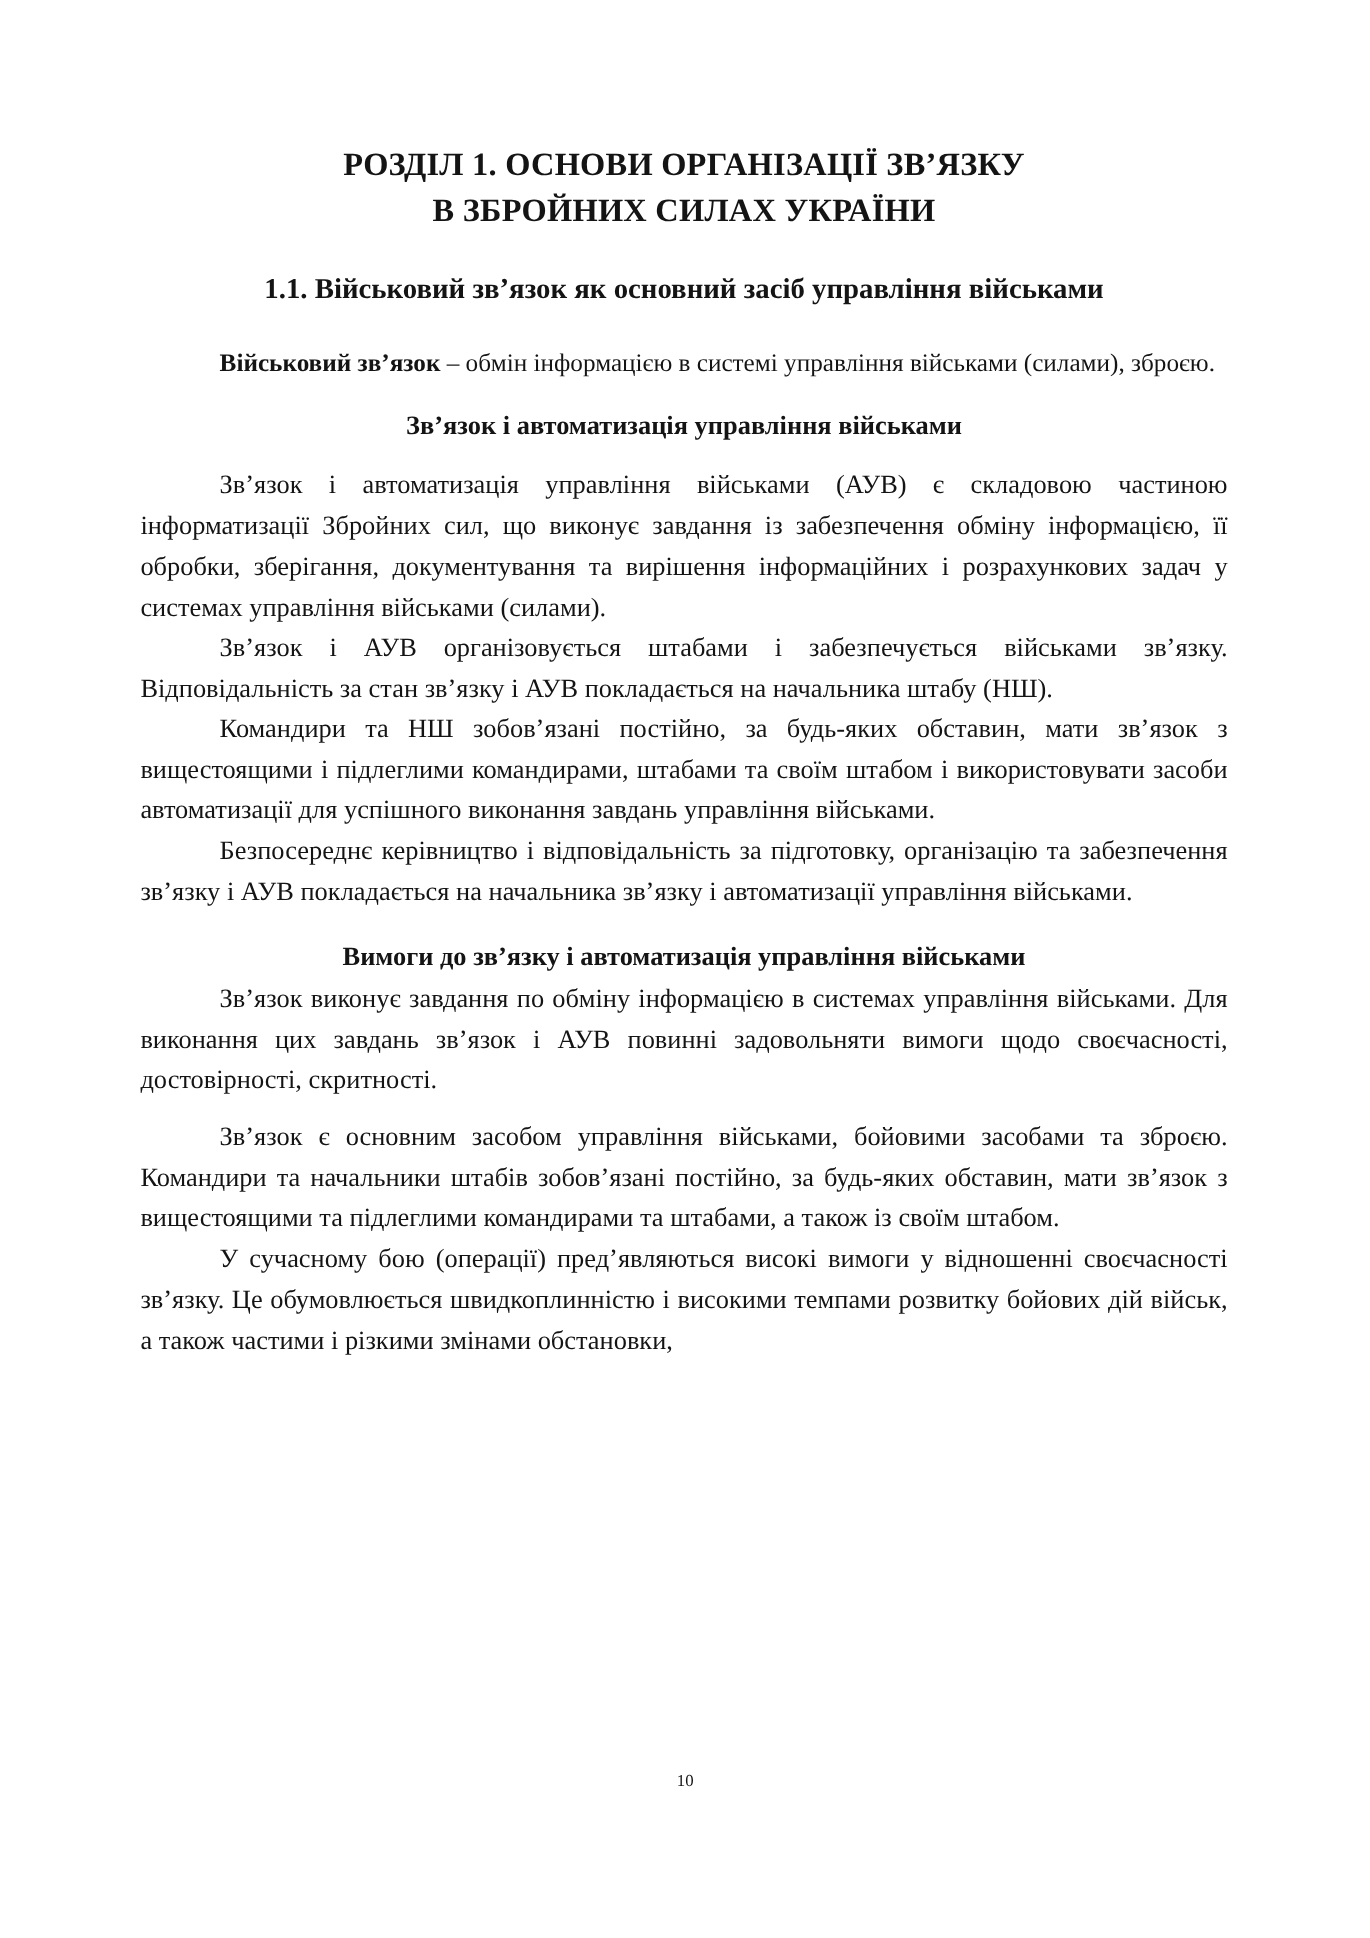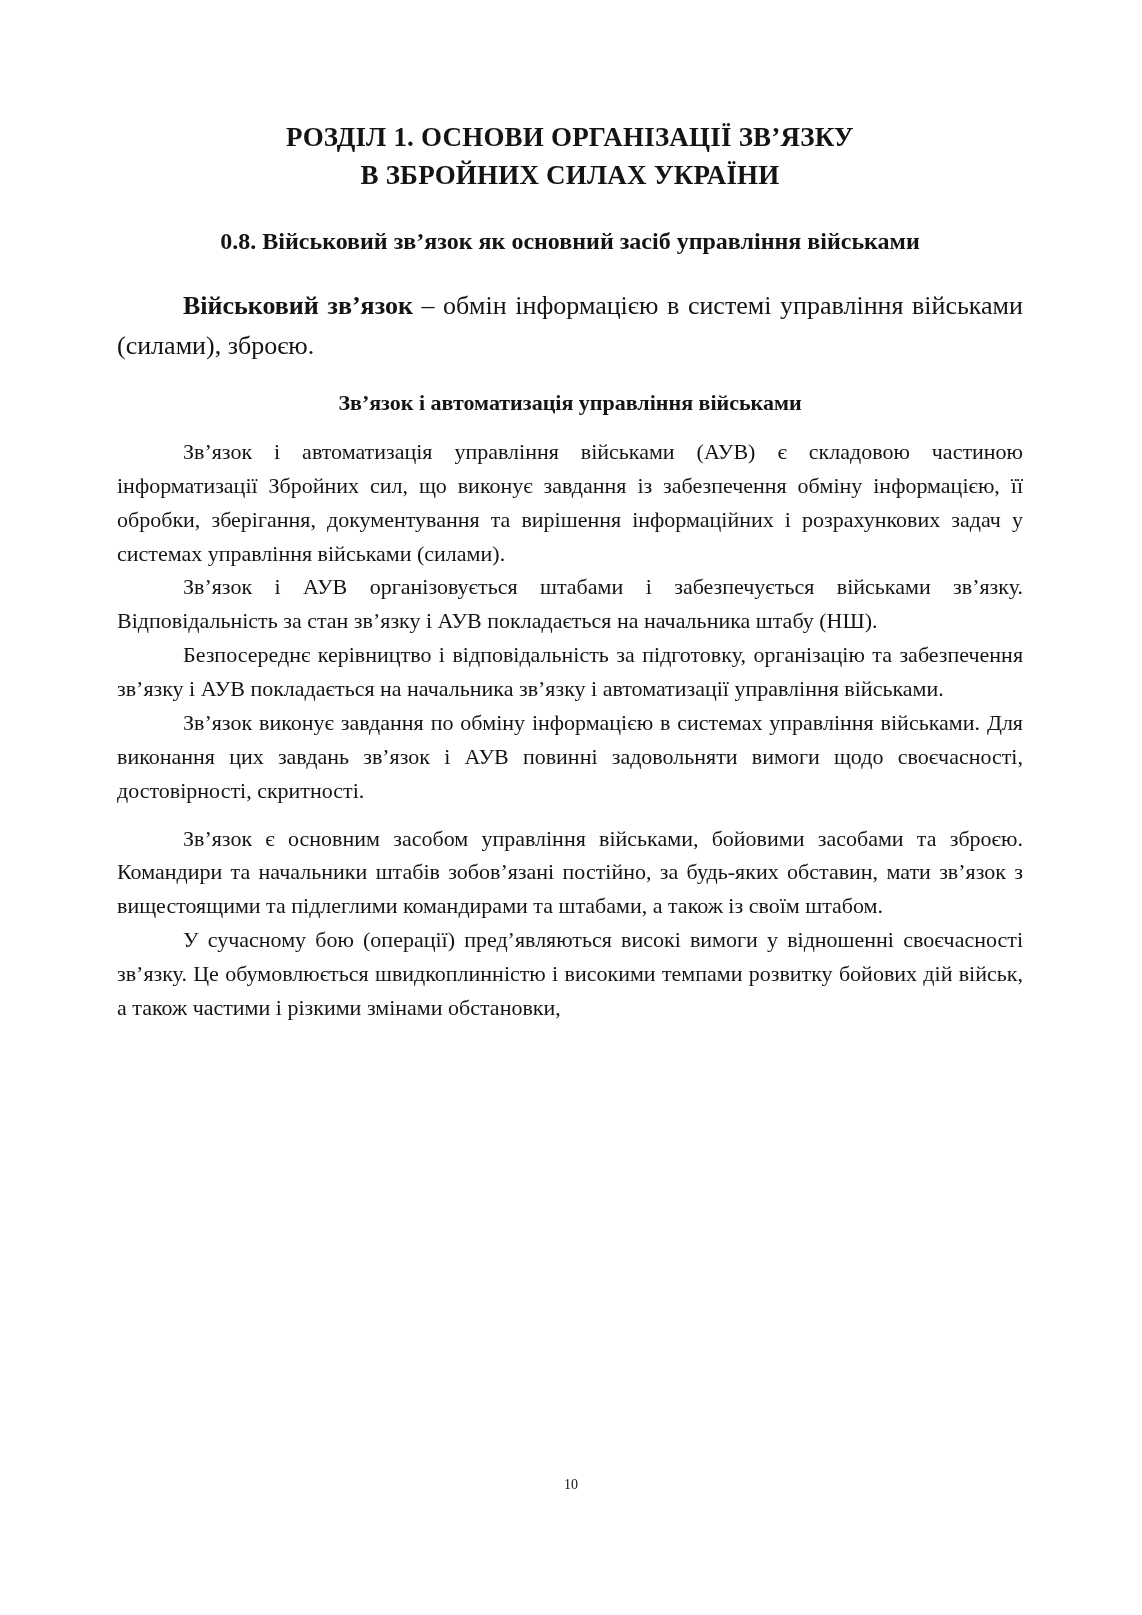--- a/index.html
+++ b/index.html
@@ -72,21 +72,21 @@
     text-indent: 66px;
     hyphens: none;
   }
   p.body.first-after-heading {
     padding-top: 14px;
   }
   p.lead {
     margin: 0;
     padding-top: 26px;
     text-align: justify;
-    font-size: 26px;
+    font-size: 21px;
     line-height: 1.54;
     text-indent: 66px;
   }
   .runin {
     font-weight: bold;
   }
 
   
   .page-number {
     position: absolute;
@@ -103,31 +103,33 @@
 
 <div class="page">
   <div class="content">
 
     <h1 class="chapter-title">
       <span class="tline">РОЗДІЛ 1. ОСНОВИ ОРГАНІЗАЦІЇ ЗВ’ЯЗКУ</span>
       <span class="tline">В ЗБРОЙНИХ СИЛАХ УКРАЇНИ</span>
     </h1>
 
     <h2 class="section-heading">
-      <span class="tline">0.8. Військовий зв’язок як основний засіб управління військами</span>
+      <span class="tline">1.1. Військовий зв’язок як основний засіб управління військами</span>
     </h2>
 
     <p class="lead"><span class="runin">Військовий зв’язок</span><span> – обмін інформацією в системі управління військами (силами), зброєю.</span></p>
 
     <h3 class="subheading">Зв’язок і автоматизація управління військами</h3>
 
     <p class="body first-after-heading">Зв’язок і автоматизація управління військами (АУВ) є складовою частиною інформатизації Збройних сил, що виконує завдання із забезпечення обміну інформацією, її обробки, зберігання, документування та вирішення інформаційних і розрахункових задач у системах управління військами (силами).</p>
     <p class="body">Зв’язок і АУВ організовується штабами і забезпечується військами зв’язку. Відповідальність за стан зв’язку і АУВ покладається на начальника штабу (НШ).</p>
+    <p class="body">Командири та НШ зобов’язані постійно, за будь-яких обставин, мати зв’язок з вищестоящими і підлеглими командирами, штабами та своїм штабом і використовувати засоби автоматизації для успішного виконання завдань управління військами.</p>
     <p class="body">Безпосереднє керівництво і відповідальність за підготовку, організацію та забезпечення зв’язку і АУВ покладається на начальника зв’язку і автоматизації управління військами.</p>
 
+    <h3 class="subheading">Вимоги до зв’язку і автоматизація управління військами</h3>
 
     <p class="body">Зв’язок виконує завдання по обміну інформацією в системах управління військами. Для виконання цих завдань зв’язок і АУВ повинні задовольняти вимоги щодо своєчасності, достовірності, скритності.</p>
     <p class="body first-after-heading">Зв’язок є основним засобом управління військами, бойовими засобами та зброєю. Командири та начальники штабів зобов’язані постійно, за будь-яких обставин, мати зв’язок з вищестоящими та підлеглими командирами та штабами, а також із своїм штабом.</p>
 
 
     <p class="body">У сучасному бою (операції) пред’являються високі вимоги у відношенні своєчасності зв’язку. Це обумовлюється швидкоплинністю і високими темпами розвитку бойових дій військ, а також частими і різкими змінами обстановки,</p>
 
   </div>
 
   <div class="page-number">10</div>

